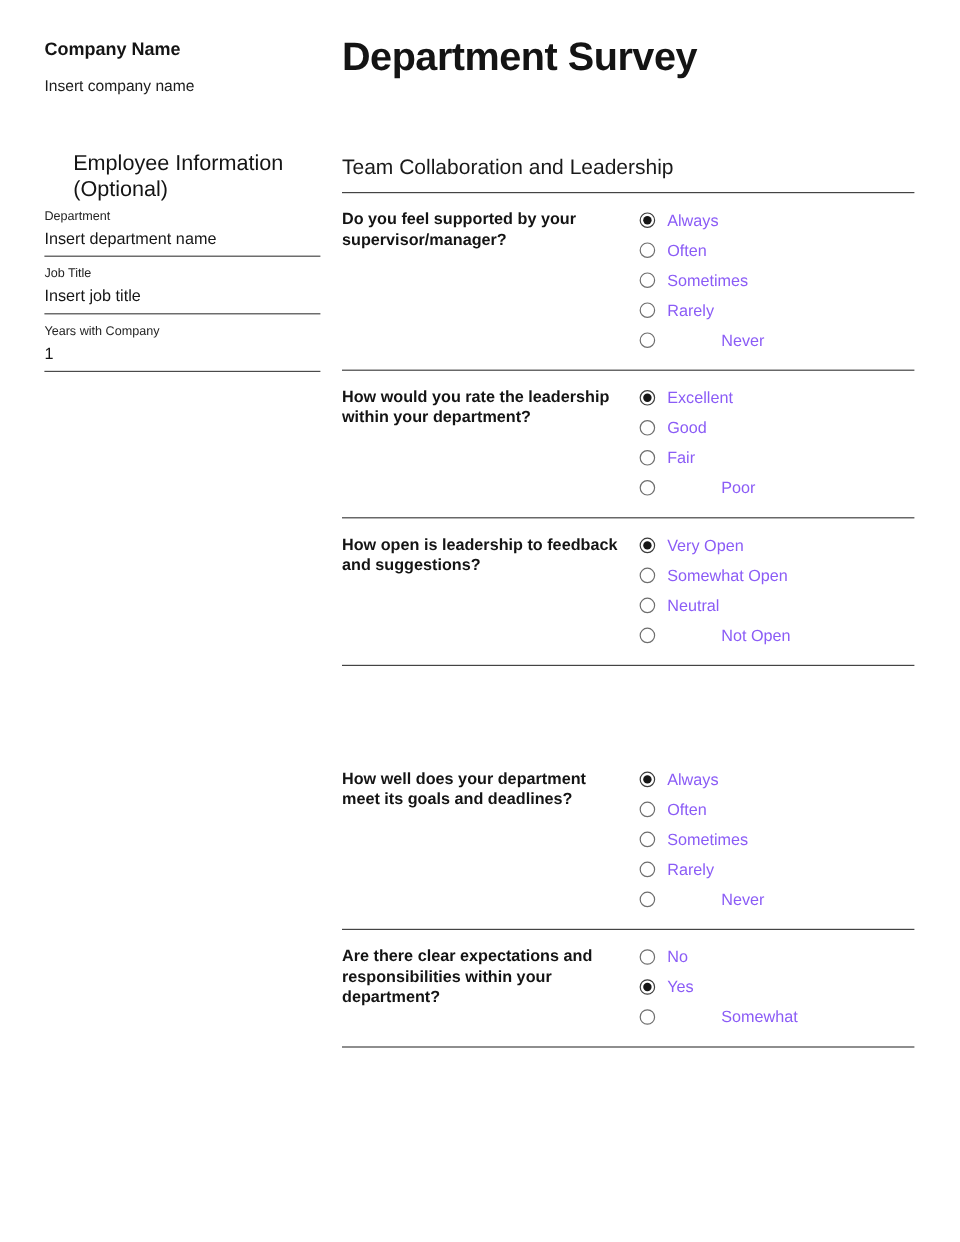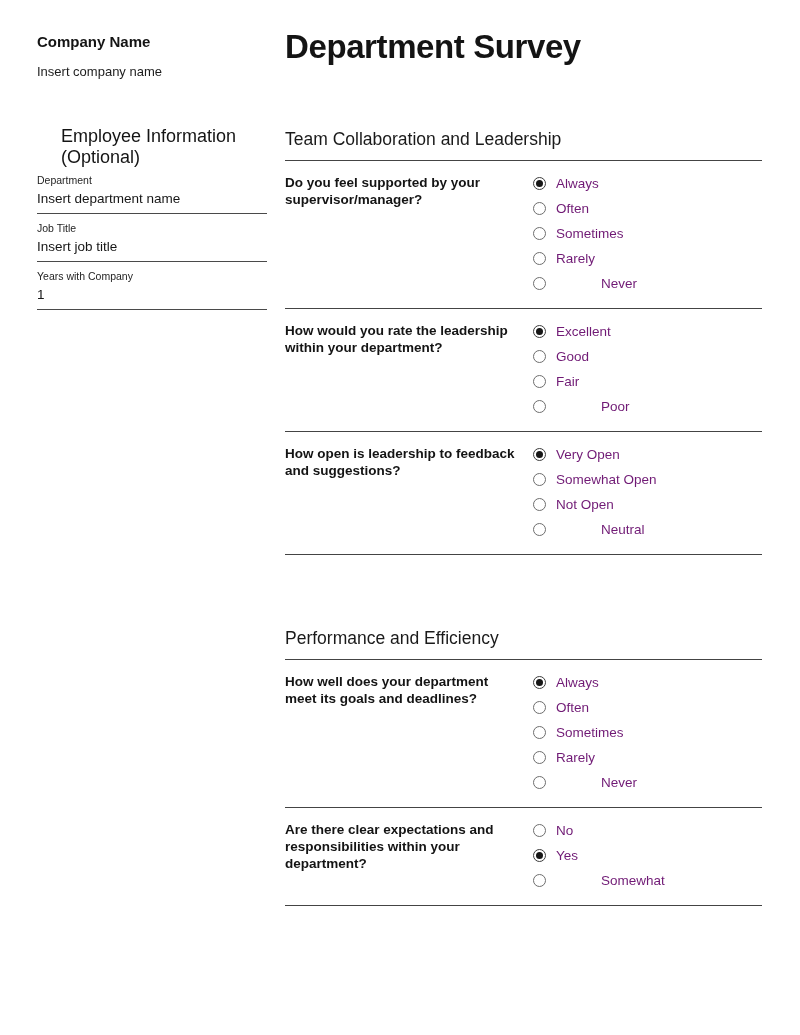--- a/index.html
+++ b/index.html
@@ -28,21 +28,21 @@
   .q-text { width:248px; flex-shrink:0; padding-right:14px; font-weight:700;
     font-size:13.5px; line-height:17px; }
   .options { flex:1; padding-top:0; }
   .option { display:flex; align-items:center; height:18px; margin-bottom:7px; cursor:pointer; }
   .option:last-child { margin-bottom:0;gap:45px; }
   .radio { width:13px; height:13px; border-radius:50%; border:1.5px solid #6e6e6e;
     margin-right:10px; flex-shrink:0; position:relative; background:#fff; }
   .radio.selected { border-color:#3c3c3c; }
   .radio.selected::after { content:""; position:absolute; left:50%; top:50%;
     width:7px; height:7px; margin:-3.5px 0 0 -3.5px; border-radius:50%; background:#161616; }
-  .opt-label { font-size:13.5px; line-height:17px; color:#701a75; }
+  .opt-label { font-size:13.5px; line-height:17px; color:#8b5cf6; }
 </style>
 </head>
 <body>
 
 <div class="page">
 
   <aside class="sidebar">
     <div class="company-label">Company Name</div>
     <div class="company-value">Insert company name</div>
     <h2 class="emp-heading">Employee Information (Optional)</h2>
@@ -119,31 +119,30 @@
               <label class="option">
                 <span class="radio selected"></span>
                 <span class="opt-label">Very Open</span>
               </label>
               <label class="option">
                 <span class="radio"></span>
                 <span class="opt-label">Somewhat Open</span>
               </label>
               <label class="option">
                 <span class="radio"></span>
-                <span class="opt-label">Not Open</span>
+                <span class="opt-label">Neutral</span>
               </label>
               <label class="option">
                 <span class="radio"></span>
-                <span class="opt-label">Neutral</span>
+                <span class="opt-label">Not Open</span>
               </label>
             </div>
           </div>
         </section>
         <section class="section-2">
-          <h2 class="sec-heading">Performance and Efficiency</h2>
           <div class="question-row">
             <div class="q-text">How well does your department meet its goals and deadlines?</div>
             <div class="options">
               <label class="option">
                 <span class="radio selected"></span>
                 <span class="opt-label">Always</span>
               </label>
               <label class="option">
                 <span class="radio"></span>
                 <span class="opt-label">Often</span>

